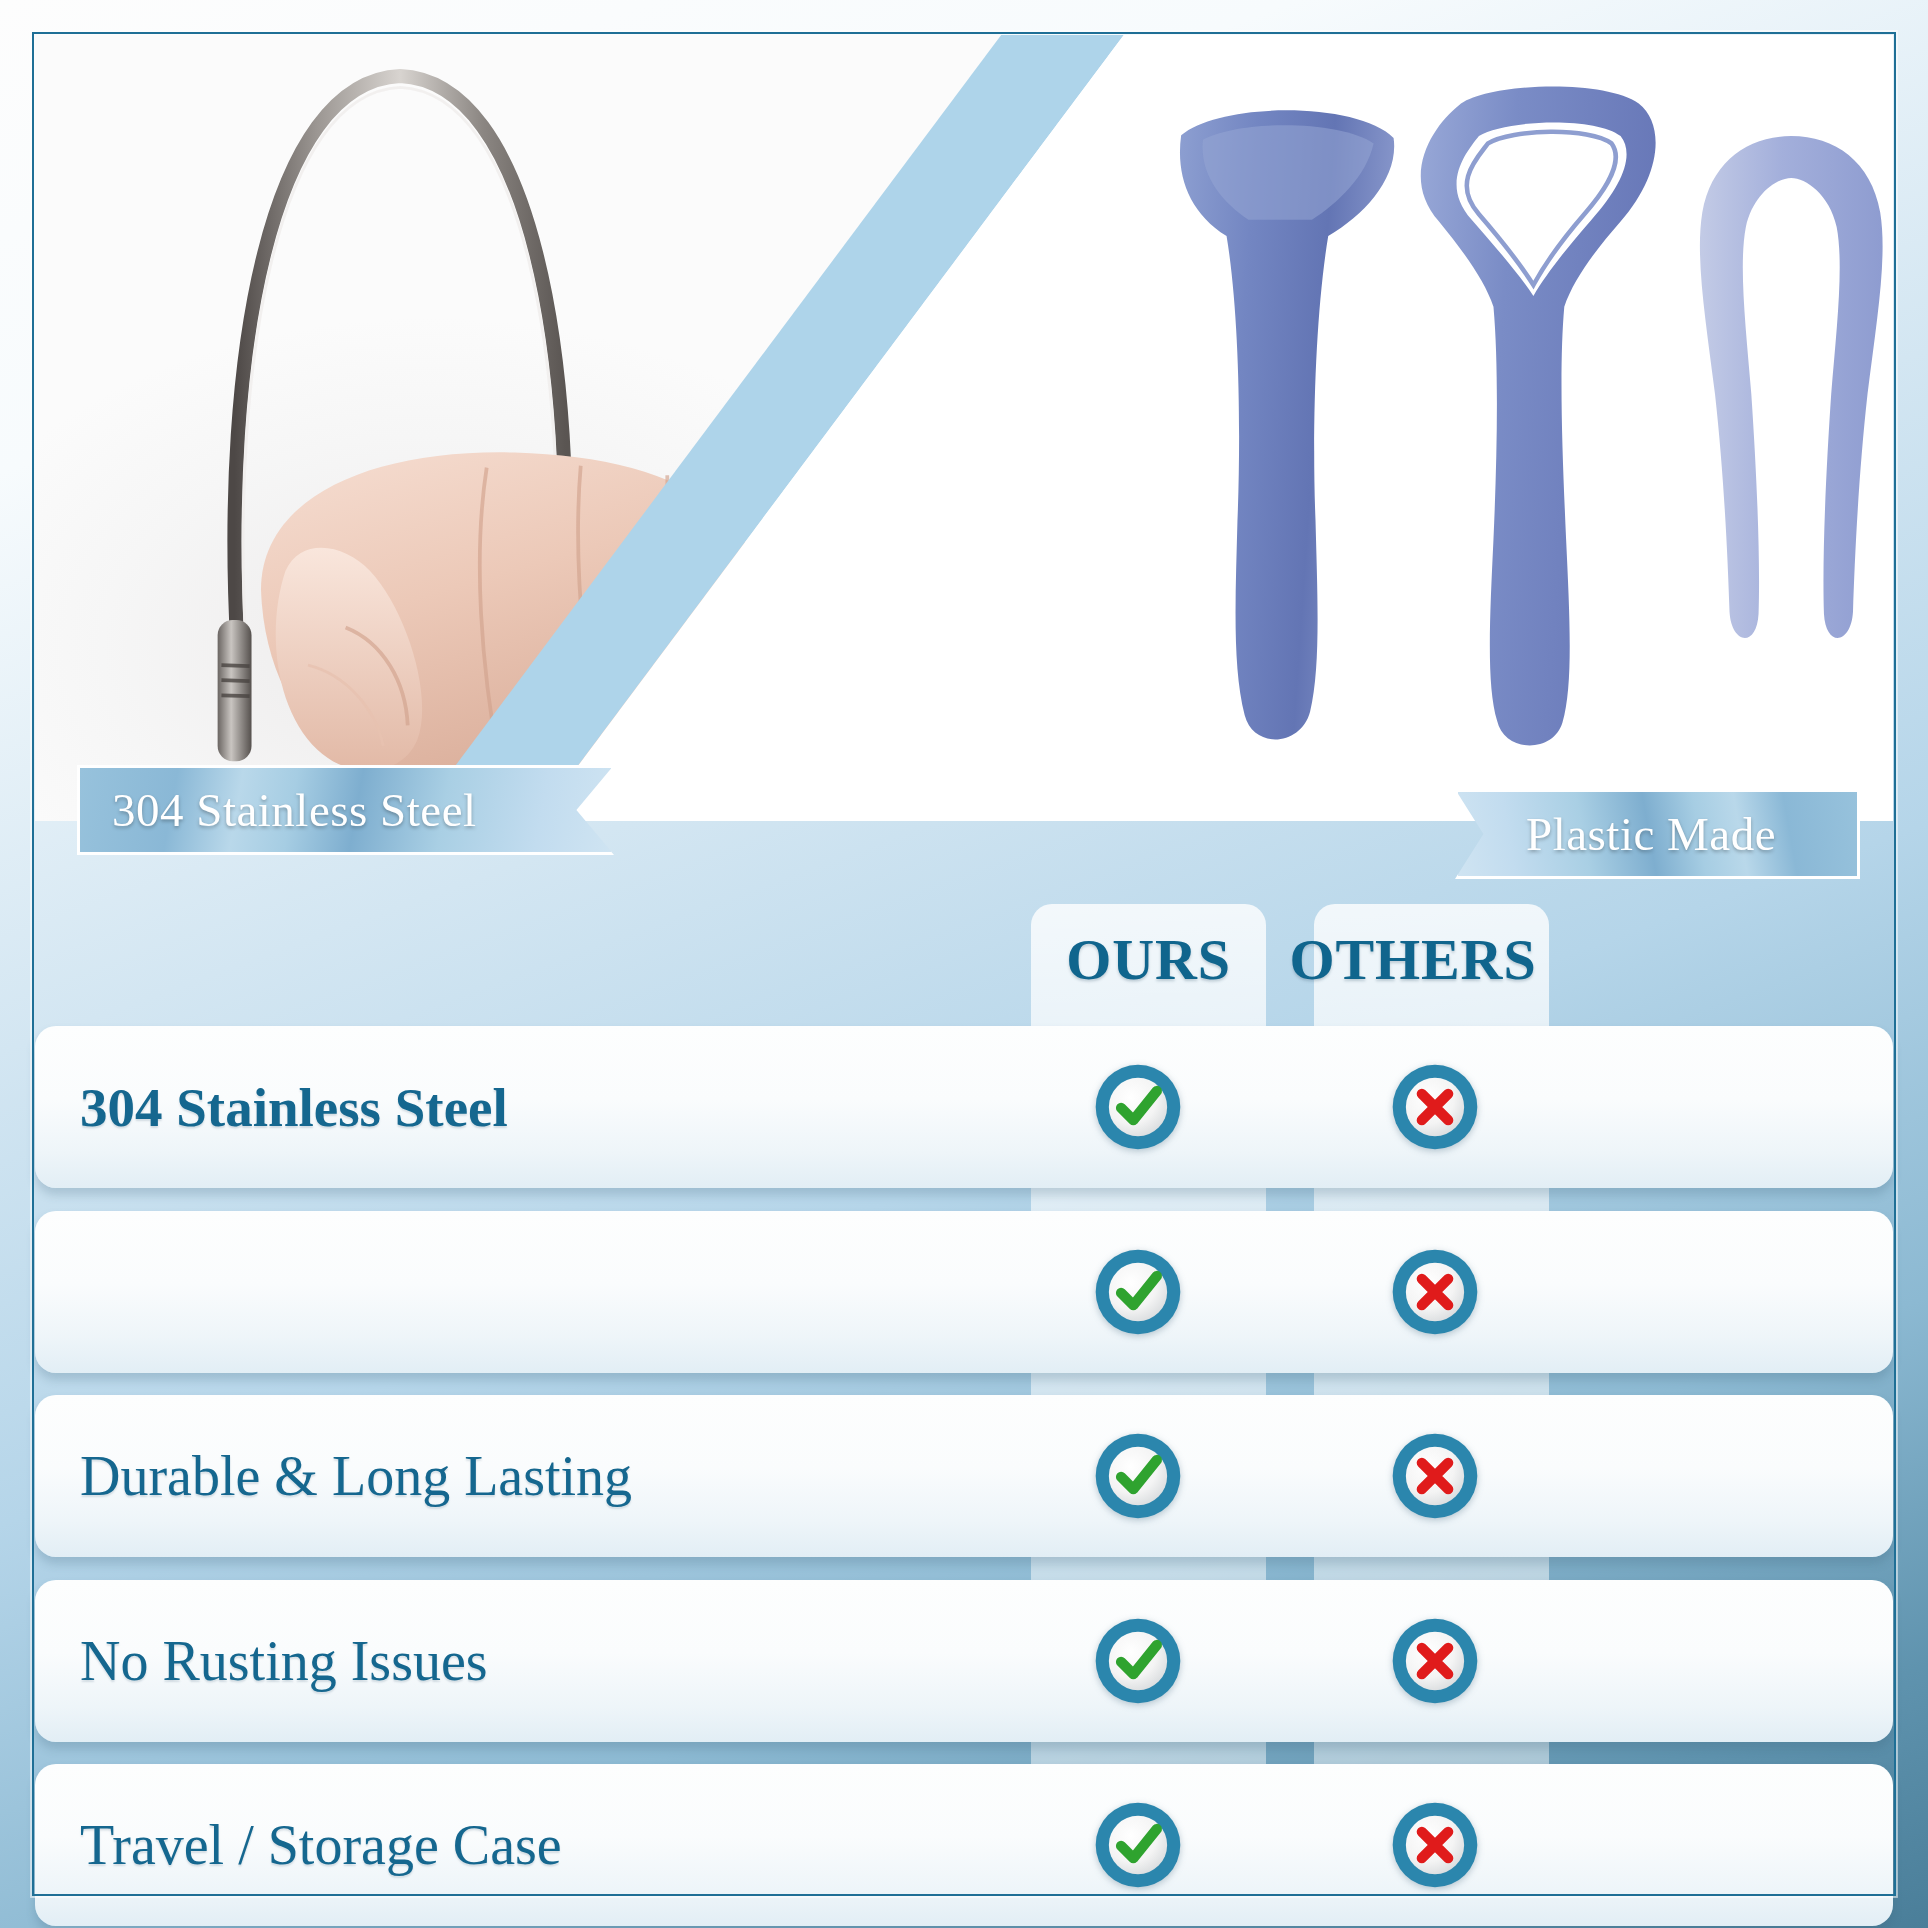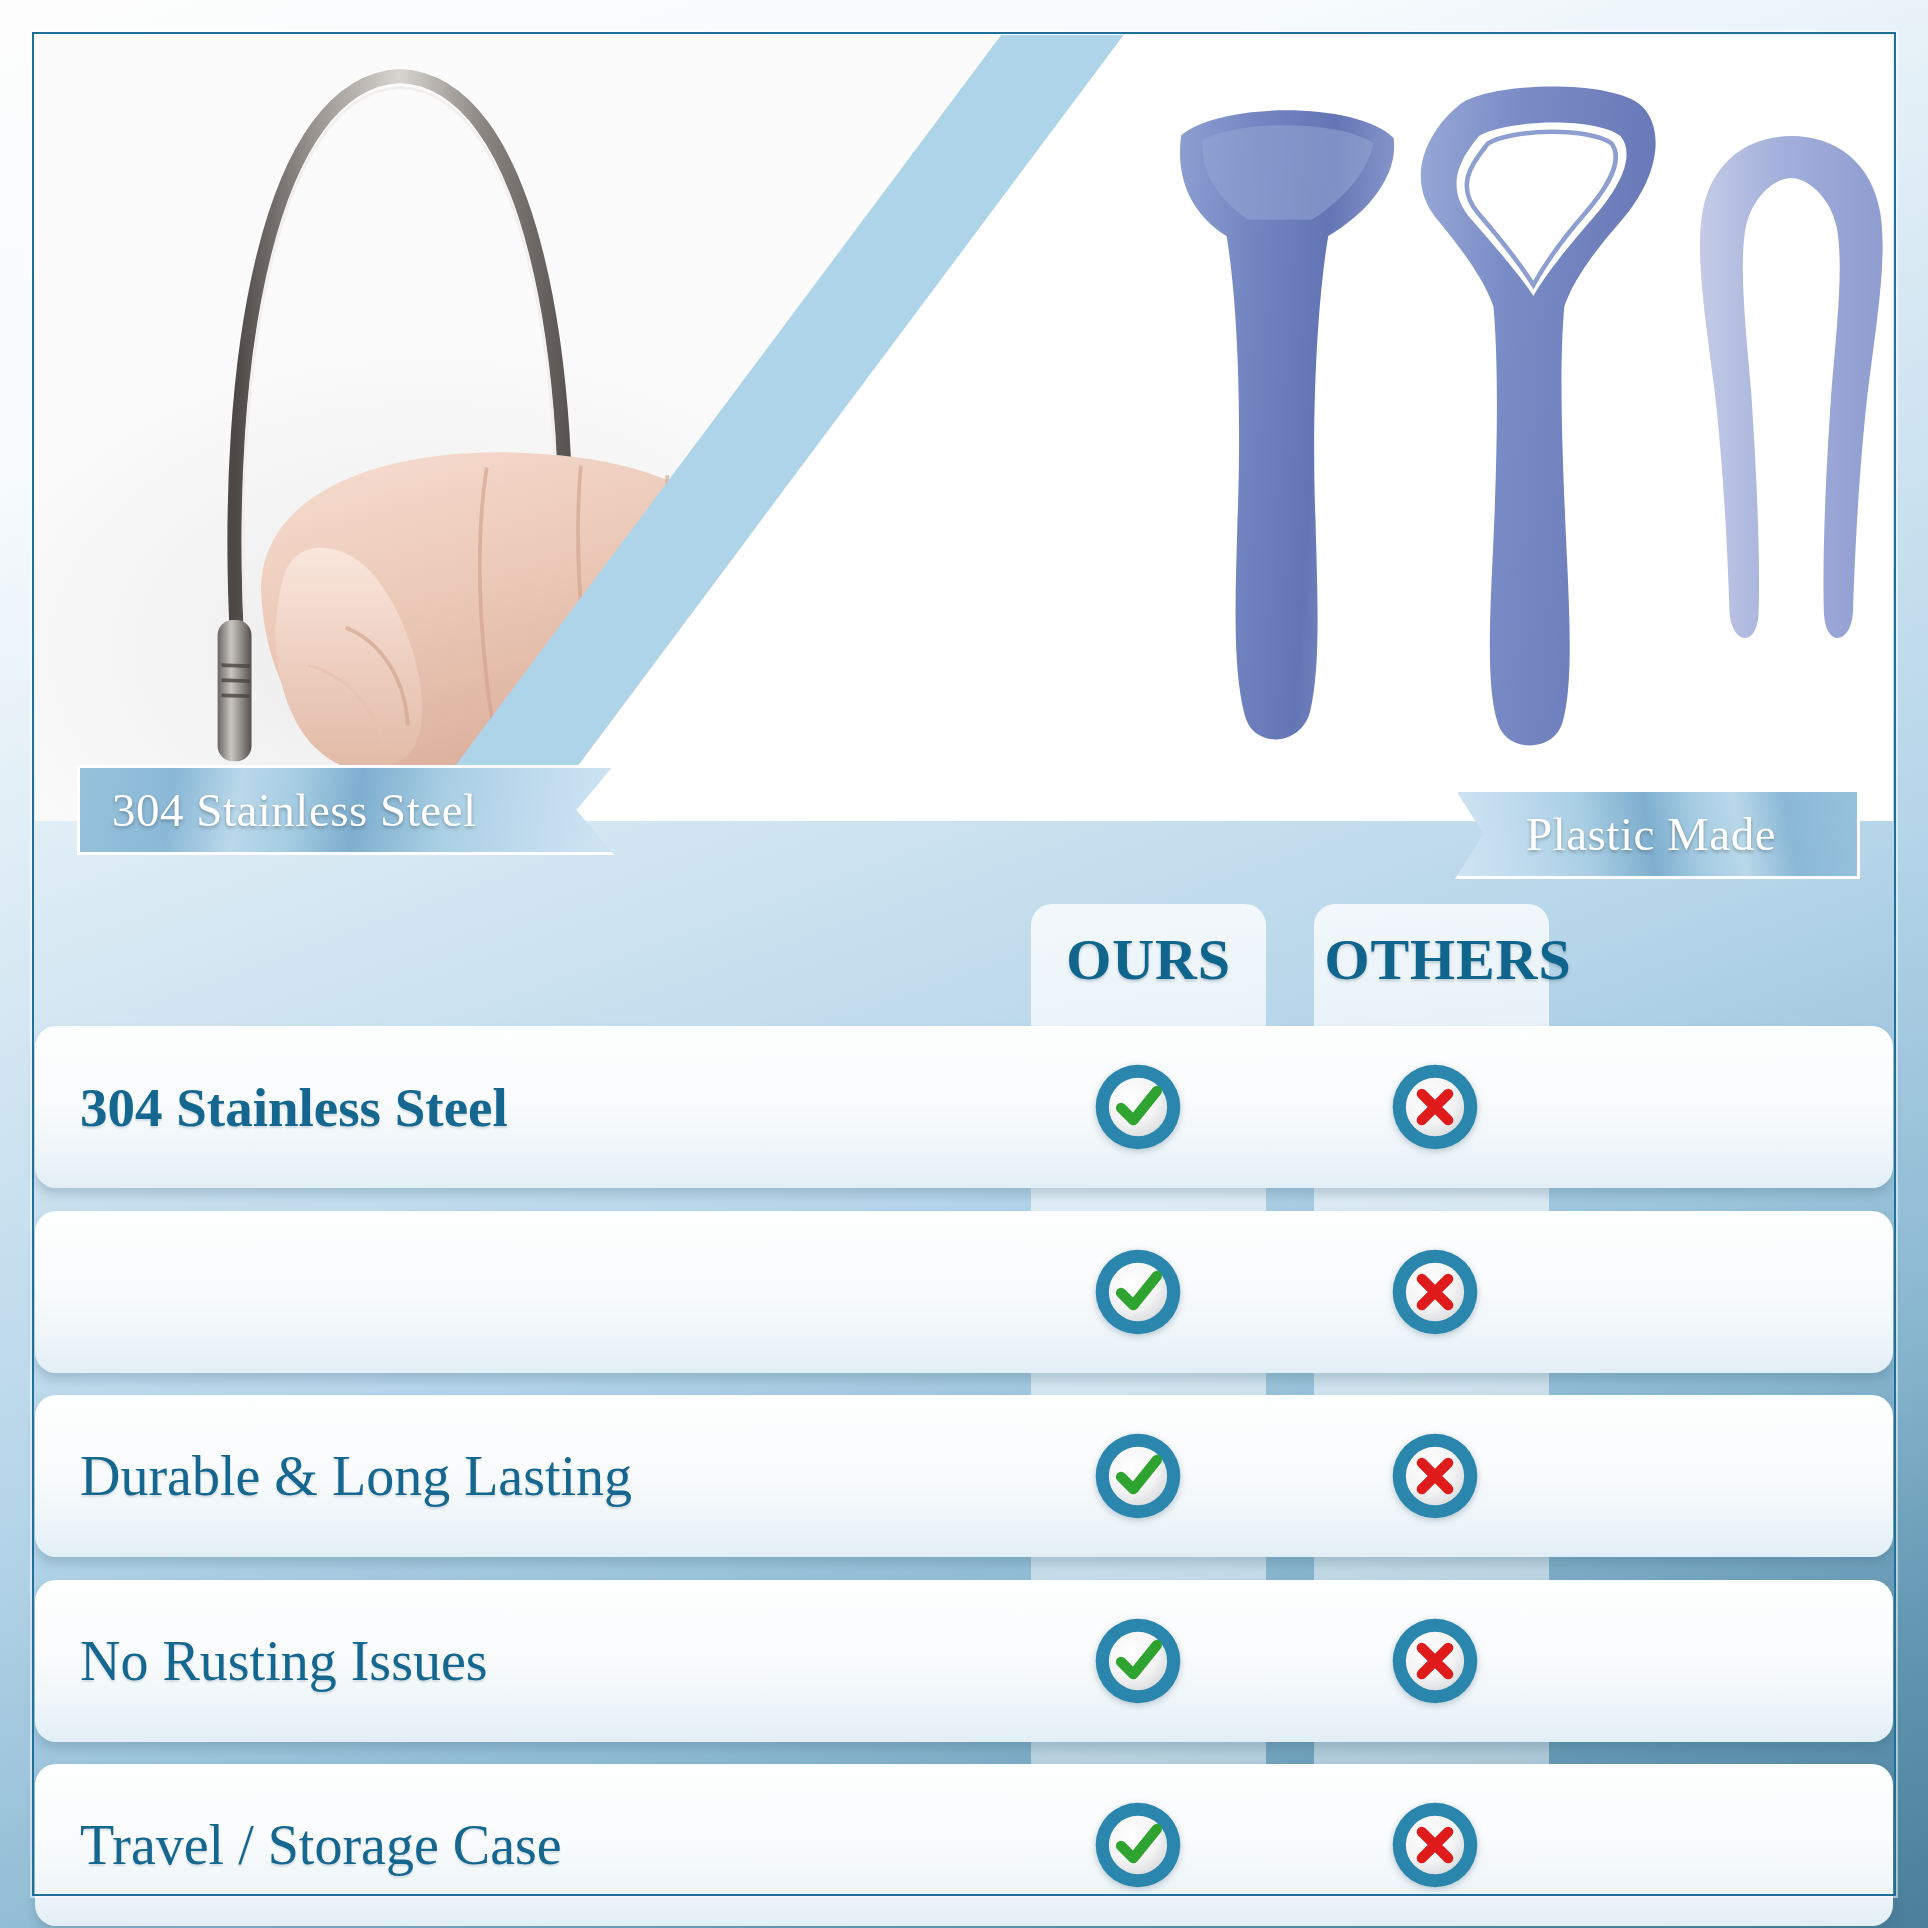--- a/index.html
+++ b/index.html
@@ -127,21 +127,21 @@
     display: flex; align-items: center; justify-content: center;
     color: #10658d;
     font-weight: bold;
     font-size: 58px;
     letter-spacing: 0.9px;
     text-shadow: 0 1.9px 2.8px rgba(70,100,120,0.30);
     z-index: 5;
   }
   .head-ours   { left: 996px; width: 235px; }
   .head-others { left: 1279px; width: 235px; }
-  .head-others { left: 1279px; width: 268px; }
+  .head-others { left: 1244px; width: 268px; }
 
   .rows { position: absolute; left: 0; right: 0; top: 122px; bottom: 21px; }
 
   .row {
     position: relative;
     height: 162px;
     margin-bottom: 22.6px;
     background: linear-gradient(180deg,
         #fdfefe 0%, #fafcfd 45%, #eef5f9 78%, #e2eef5 100%);
     border-radius: 21px;

